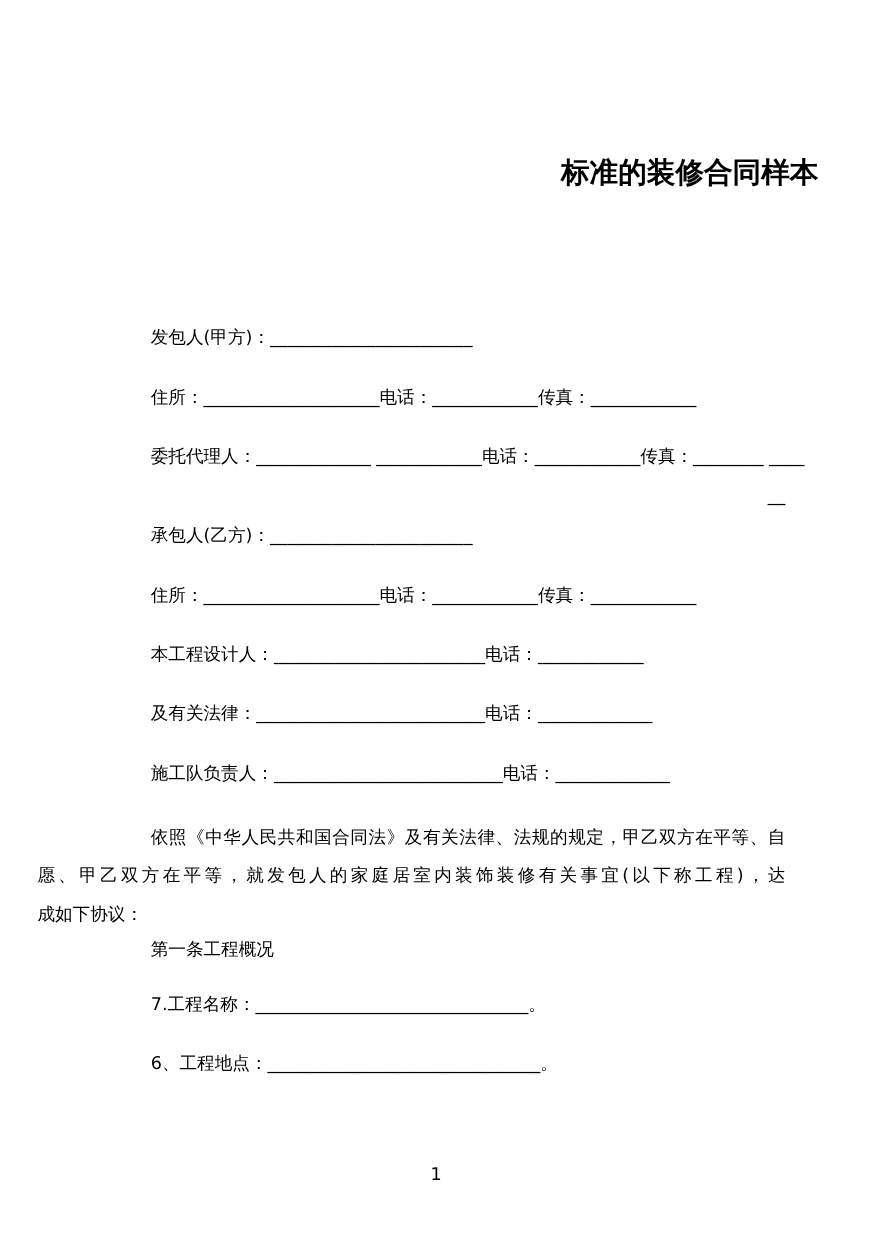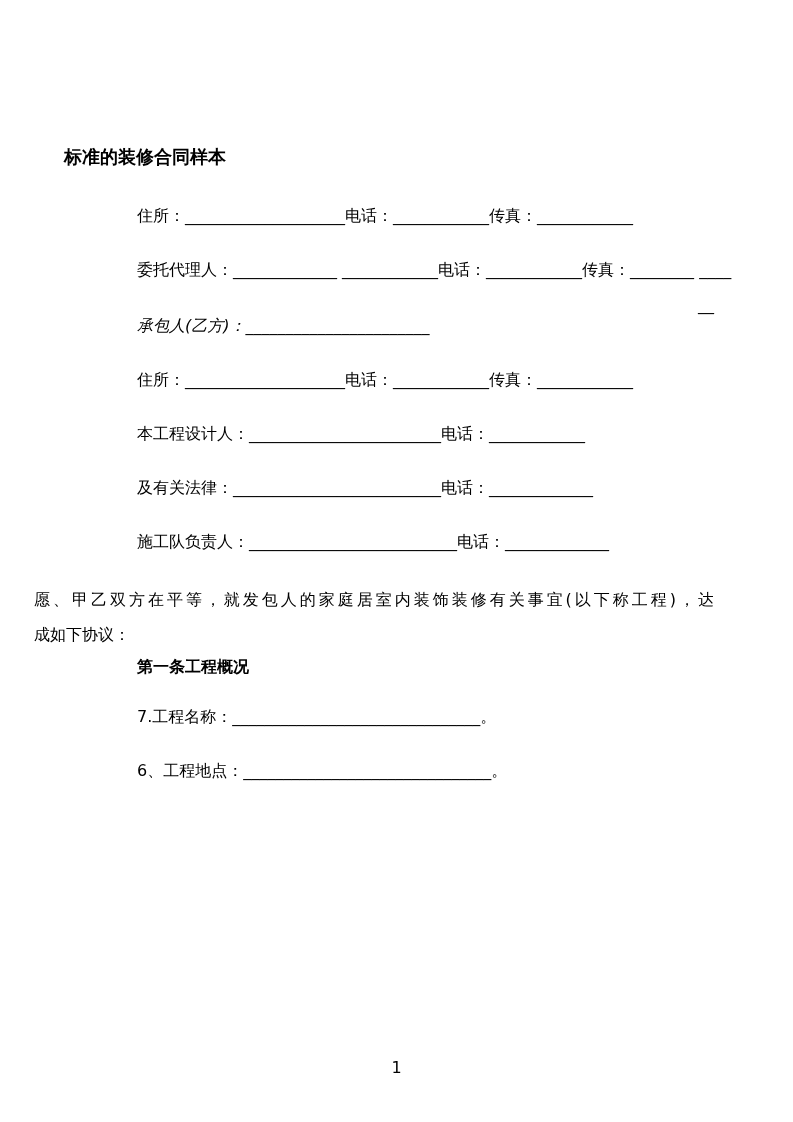--- a/index.html
+++ b/index.html
@@ -11,24 +11,24 @@
   }
   .page {
     position: relative;
     width: 793px; height: 1122px;
     box-sizing: border-box;
     padding: 142px 79px 0 34px;
     overflow: hidden;
     background: #ffffff;
   }
   .title {
-    font-size: 18px;
+    font-size: 26px;
     line-height: 30px;
     font-weight: bold;
-    text-align: left;
+    text-align: right;
     margin: 0;
     position: relative;
     left: 30px;
     white-space: nowrap;
   }
   .line {
     font-size: 16px;
     line-height: 21px;
     white-space: nowrap;
     text-indent: 103px;
@@ -36,36 +36,36 @@
   }
   .l-first { margin-top: 124px; }
   .wrap-line {
     font-size: 16px;
     line-height: 21px;
     text-indent: 0;
     margin: 14px 0 0 0;
     white-space: nowrap;
     text-align: right;
   }
-  .l-after-wrap { margin-top: 0; font-style: italic; }
+  .l-after-wrap { margin-top: 16px; }
   .preamble { margin-top: 30px; }
   .p-line {
     font-size: 16px;
     line-height: 35px;
   }
   .p-just {
     text-align: justify;
     text-align-last: justify;
     text-justify: inter-character;
   }
   .p-indent { text-indent: 103px; }
   .heading {
     font-size: 16px;
     line-height: 21px;
-    font-weight: bold;
+    font-weight: normal;
     text-indent: 103px;
     margin: 4px 0 0 0;
     white-space: nowrap;
   }
   .m29 { margin-top: 29px; }
   .footer {
     position: absolute;
     left: 0; right: 0;
     top: 1058px;
     text-align: center;
@@ -73,38 +73,40 @@
     line-height: 20px;
   }
 </style>
 </head>
 <body>
 
 <div class="page">
 
   <h1 class="title">标准的装修合同样本</h1>
 
+  <div class="line l-first">发包人(甲方)：_______________________</div>
 
   <div class="line">住所：____________________电话：____________传真：____________</div>
 
   <div class="line">委托代理人：_____________ ____________电话：____________传真：________ ____</div>
 
   <div class="wrap-line">__</div>
 
   <div class="line l-after-wrap">承包人(乙方)：_______________________</div>
 
   <div class="line">住所：____________________电话：____________传真：____________</div>
 
   <div class="line">本工程设计人：________________________电话：____________</div>
 
   <div class="line">及有关法律：__________________________电话：_____________</div>
 
   <div class="line">施工队负责人：__________________________电话：_____________</div>
 
   <div class="preamble">
+    <div class="p-line p-just p-indent">依照《中华人民共和国合同法》及有关法律、法规的规定，甲乙双方在平等、自</div>
     <div class="p-line p-just">愿、甲乙双方在平等，就发包人的家庭居室内装饰装修有关事宜(以下称工程)，达</div>
     <div class="p-line">成如下协议：</div>
   </div>
 
   <div class="heading">第一条工程概况</div>
 
   <div class="line m29">7.工程名称：_______________________________。</div>
 
   <div class="line">6、工程地点：_______________________________。</div>
 

